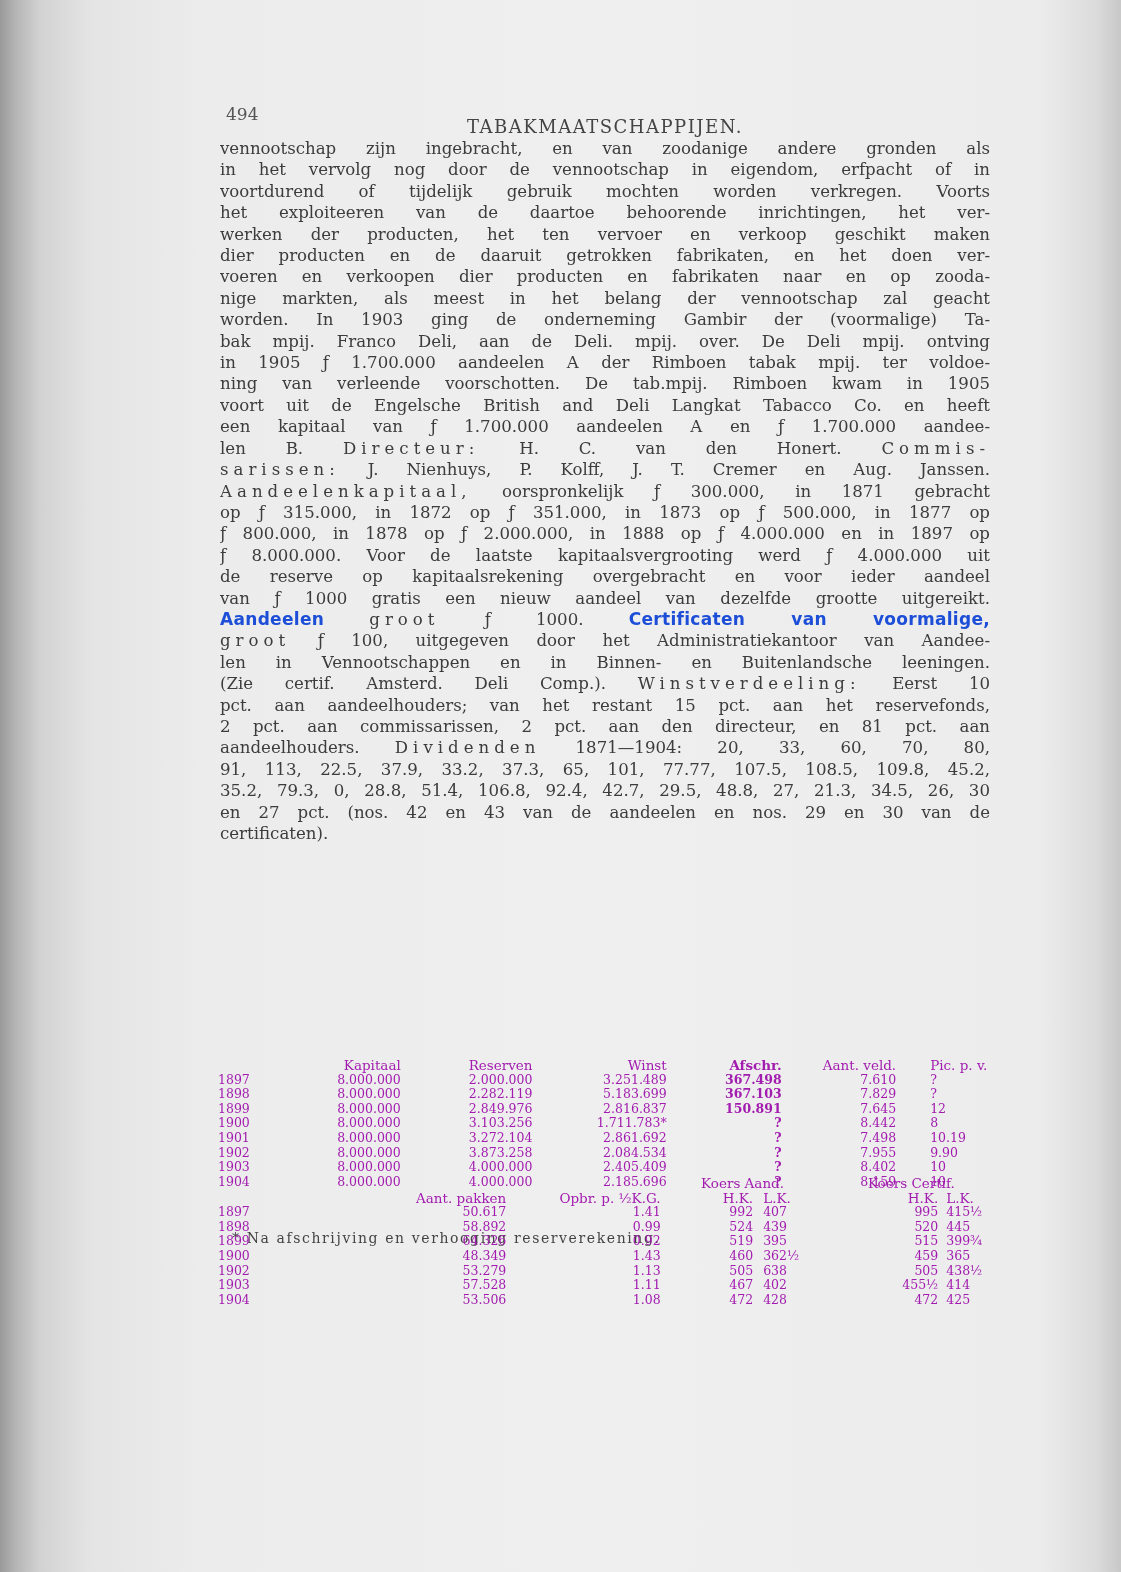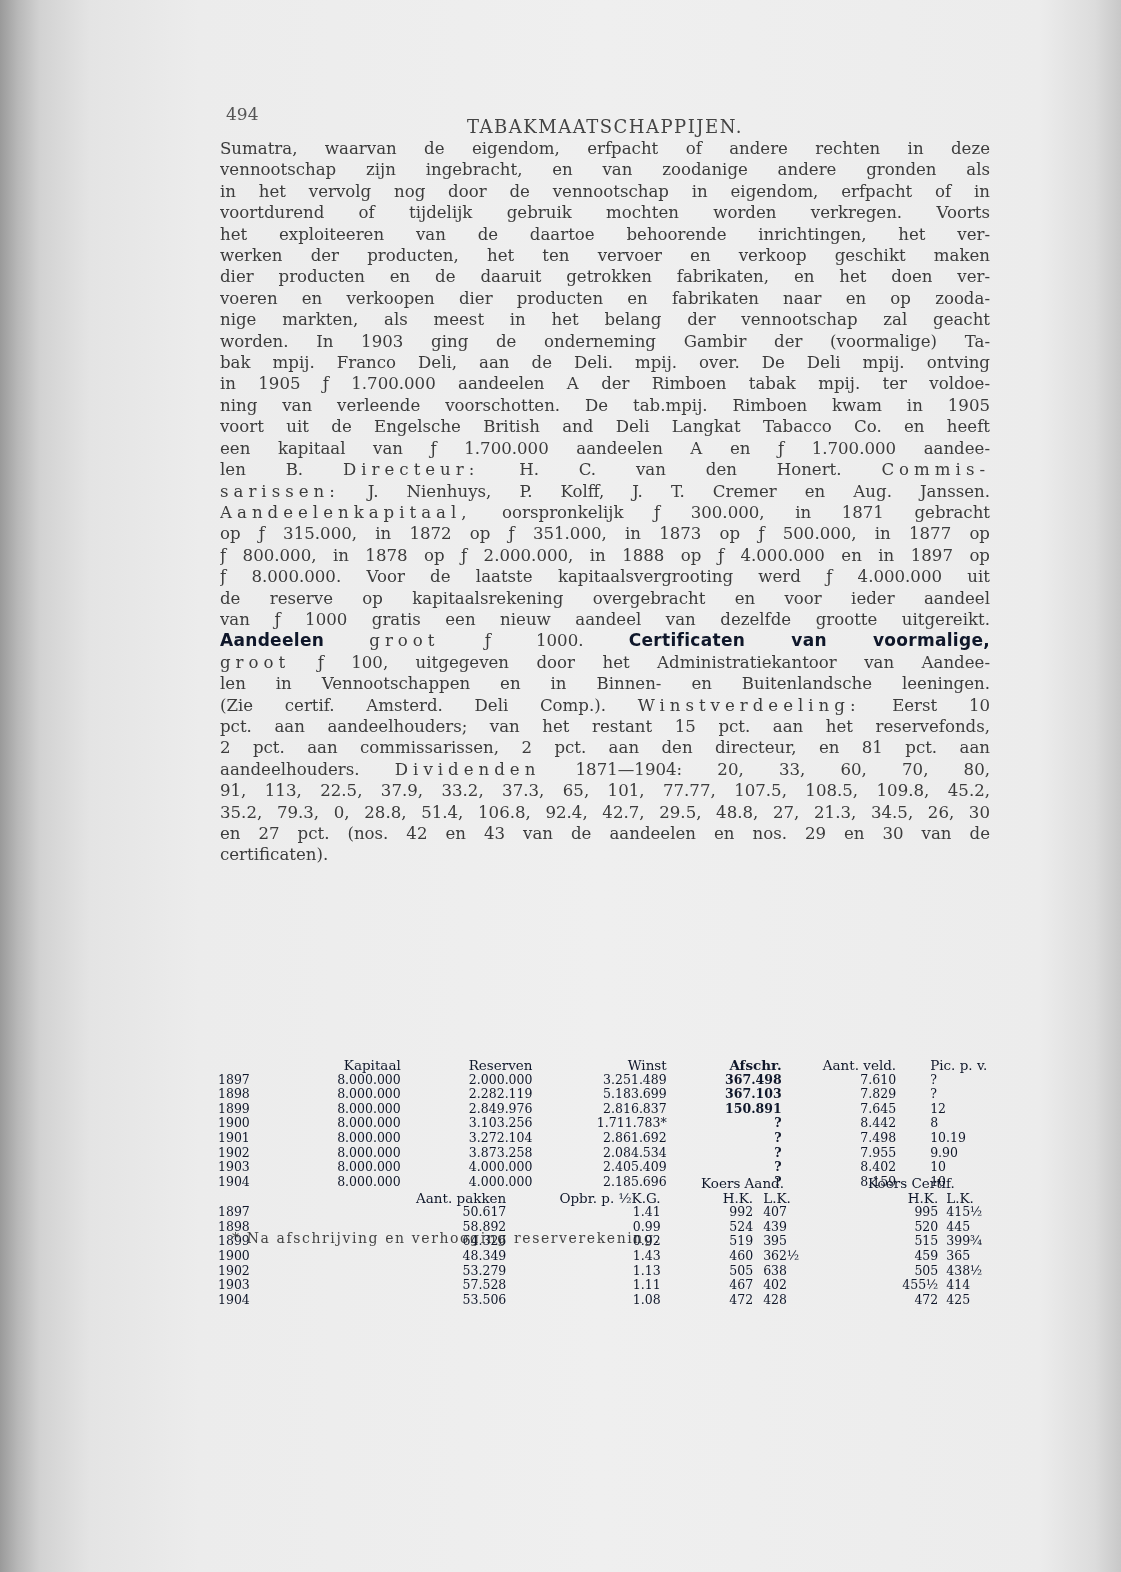--- a/index.html
+++ b/index.html
@@ -23,24 +23,24 @@
   }
   .body-text {
     margin-top: 4px;
     font-size: 16.6px; line-height: 21.4px;
     text-align: justify; text-align-last: left;
     color: #3c3c3c;
   }
   .body-text .line { display: block; text-align: justify; text-align-last: justify; white-space: nowrap; overflow: hidden; }
   .body-text .line.last { text-align-last: left; }
   .spaced { letter-spacing: 5px; }
-  .heavy { font-family: "DejaVu Sans", "Liberation Sans", sans-serif; font-weight: bold; font-size: 17px; letter-spacing: 0.3px; color: #0f172a; }
+  .heavy { font-family: "DejaVu Sans", "Liberation Sans", sans-serif; font-weight: bold; font-size: 17px; letter-spacing: 0.3px; color: #1d4ed8; }
 
   table.data {
-    border-collapse: collapse; font-size: 12.5px; color: #0f172a;
+    border-collapse: collapse; font-size: 12.5px; color: #a21caf;
     position: absolute; left: 218px;
   }
   table.data td, table.data th { padding: 0; line-height: 14.6px; font-weight: normal; white-space: nowrap; }
   .t1 { top: 1058px; width: 790px; }
   .t1 th { font-size: 13.5px; padding-bottom: 1px; }
   .t1 .c-year { width: 62px; text-align: left; }
   .t1 .c-kap { width: 130px; text-align: right; padding-right: 8px; }
   .t1 .c-res { width: 130px; text-align: right; padding-right: 10px; }
   .t1 .c-win { width: 130px; text-align: right; padding-right: 10px; }
   .t1 .c-afs { width: 110px; text-align: right; padding-right: 8px; font-weight: bold; }
@@ -64,21 +64,20 @@
 </head>
 <body>
 
 <div class="page">
   <div class="running-head">
     <span class="page-number">494</span>
     <span class="running-title">TABAKMAATSCHAPPIJEN.</span>
   </div>
 
   <div class="body-text">
-    <span class="line">Sumatra, waarvan de eigendom, erfpacht of andere rechten in deze</span>
     <span class="line">vennootschap zijn ingebracht, en van zoodanige andere gronden als</span>
     <span class="line">in het vervolg nog door de vennootschap in eigendom, erfpacht of in</span>
     <span class="line">voortdurend of tijdelijk gebruik mochten worden verkregen.  Voorts</span>
     <span class="line">het exploiteeren van de daartoe behoorende inrichtingen, het ver-</span>
     <span class="line">werken der producten, het ten vervoer en verkoop geschikt maken</span>
     <span class="line">dier producten en de daaruit getrokken fabrikaten, en het doen ver-</span>
     <span class="line">voeren en verkoopen dier producten en fabrikaten naar en op zooda-</span>
     <span class="line">nige markten, als meest in het belang der vennootschap zal geacht</span>
     <span class="line">worden.  In 1903 ging de onderneming Gambir der (voormalige) Ta-</span>
     <span class="line">bak mpij. Franco Deli, aan de Deli. mpij. over.  De Deli mpij. ontving</span>

